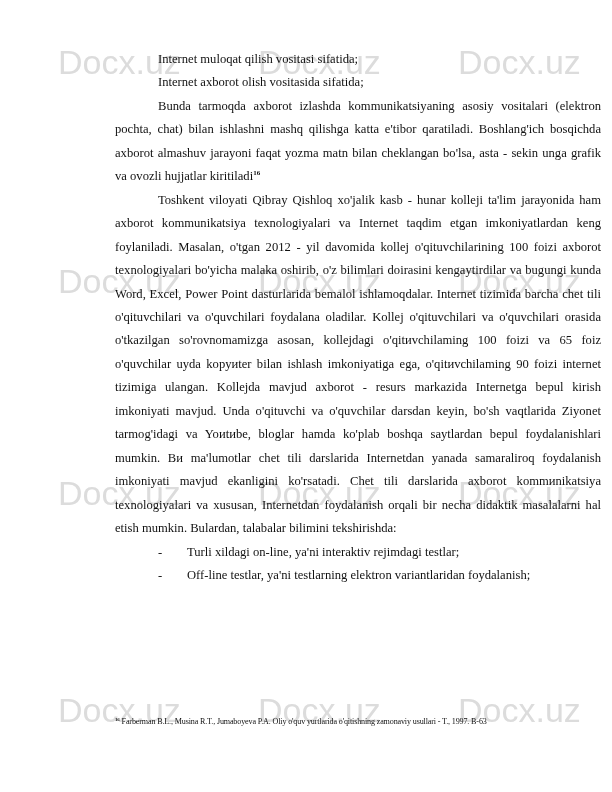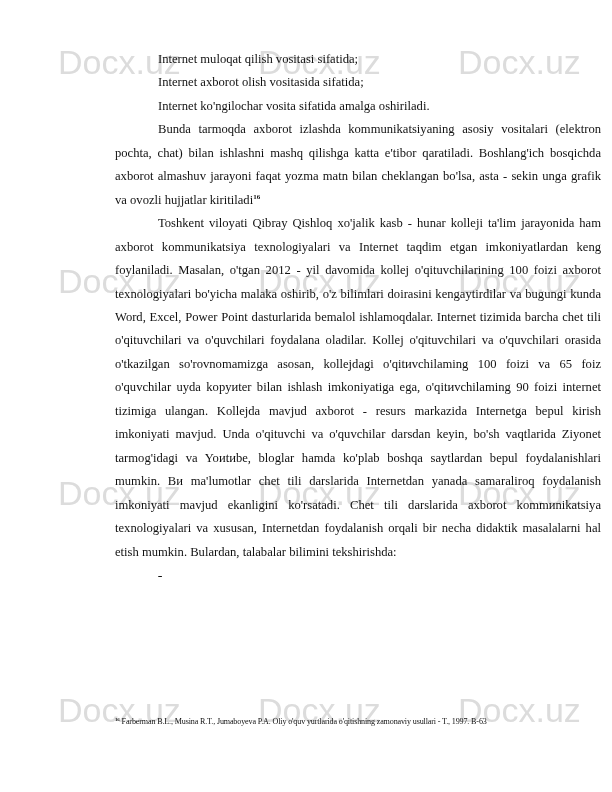--- a/index.html
+++ b/index.html
@@ -34,25 +34,24 @@
     <span class="wm" style="left:228px;top:476px;">Docx.uz</span>
     <span class="wm" style="left:428px;top:476px;">Docx.uz</span>
     <span class="wm" style="left:28px;top:693px;">Docx.uz</span>
     <span class="wm" style="left:228px;top:693px;">Docx.uz</span>
     <span class="wm" style="left:428px;top:693px;">Docx.uz</span>
   </div>
 
   <div class="content">
     <p class="line-item">Internet muloqat qilish vositasi sifatida;</p>
     <p class="line-item">Internet axborot olish vositasida sifatida;</p>
-    <p class="line-item">Internet ko'ngilochar vosita sifatida amalga oshiriladi.</p>
 
     <p class="para"><span>Bunda tarmoqda axborot izlashda kommunikatsiyaning asosiy vositalari (elektron pochta, chat) bilan ishlashni mashq qilishga katta e'tibor qaratiladi. Boshlang'ich bosqichda axborot almashuv jarayoni faqat yozma matn bilan cheklangan bo'lsa, asta - sekin unga grafik va ovozli hujjatlar kiritiladi</span><sup>16</sup></p>
 
     <p class="para">Toshkent viloyati Qibray Qishloq xo'jalik kasb - hunar kolleji ta'lim jarayonida ham axborot kommunikatsiya texnologiyalari va Internet taqdim etgan imkoniyatlardan keng foylaniladi. Masalan, o'tgan 2012 - yil davomida kollej o'qituvchilarining 100 foizi axborot texnologiyalari bo'yicha malaka oshirib, o'z bilimlari doirasini kengaytirdilar va bugungi kunda Word, Excel, Power Point dasturlarida bemalol ishlamoqdalar. Internet tizimida barcha chet tili o'qituvchilari va o'quvchilari foydalana oladilar. Kollej o'qituvchilari va o'quvchilari orasida o'tkazilgan so'rovnomamizga asosan, kollejdagi o'qitиvchilaming 100 foizi va 65 foiz o'quvchilar uyda kopyиter bilan ishlash imkoniyatiga ega, o'qitиvchilaming 90 foizi internet tizimiga ulangan. Kollejda mavjud axborot - resurs markazida Internetga bepul kirish imkoniyati mavjud. Unda o'qituvchi va o'quvchilar darsdan keyin, bo'sh vaqtlarida Ziyonet tarmog'idagi va Yoиtиbe, bloglar hamda ko'plab boshqa saytlardan bepul foydalanishlari mumkin. Bи ma'lumotlar chet tili darslarida Internetdan yanada samaraliroq foydalanish imkoniyati mavjud ekanligini ko'rsatadi. Chet tili darslarida axborot kommиnikatsiya texnologiyalari va xususan, Internetdan foydalanish orqali bir necha didaktik masalalarni hal etish mumkin. Bulardan, talabalar bilimini tekshirishda:</p>
 
-    <p class="bullet"><span class="dash">-</span></p>
-    <p class="bullet"><span class="dash">-</span></p>
+    <p class="bullet"><span class="dash">-</span><span>Turli xildagi on-line, ya'ni interaktiv rejimdagi testlar;</span></p>
+    <p class="bullet"><span class="dash">-</span><span>Off-line testlar, ya'ni testlarning elektron variantlaridan foydalanish;</span></p>
   </div>
 
   <div class="footnote"><sup>16</sup> <span>Farberman B.L., Musina R.T., Jumaboyeva P.A. Oliy o'quv yurtlarida o'qitishning zamonaviy usullari - T., 1997. B-63</span></div>
 
 </div>
 
 </body></html>

